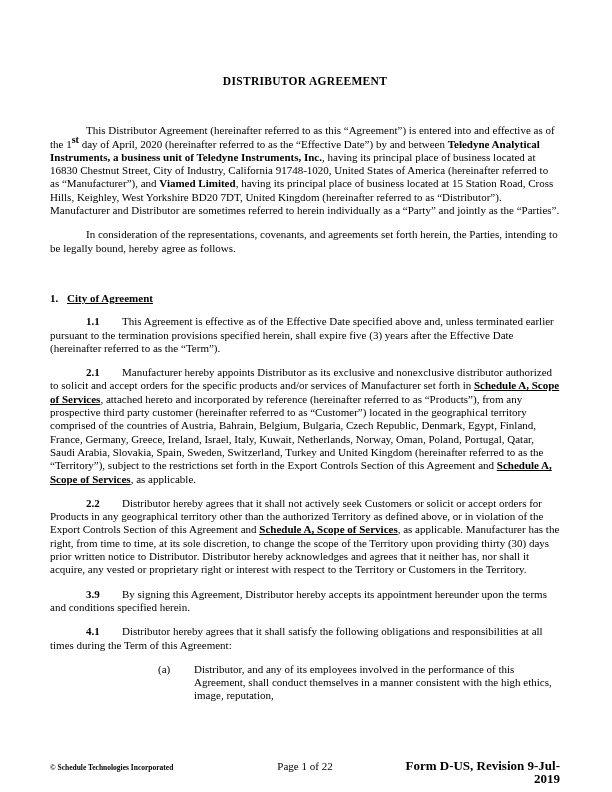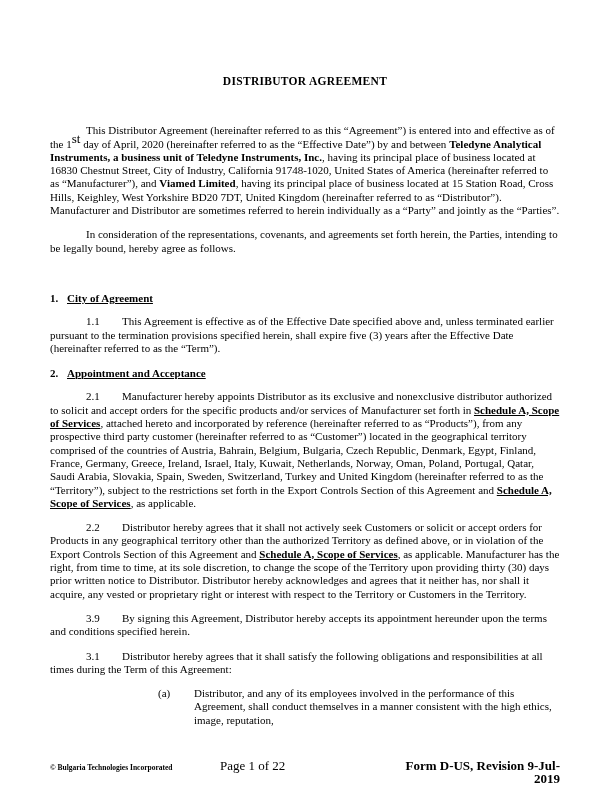--- a/index.html
+++ b/index.html
@@ -24,58 +24,57 @@
   .title {
     margin: 0 0 36px 0;
     text-align: center;
     font-size: 11.5px;
     font-weight: bold;
     letter-spacing: 0.3px;
   }
   .para { margin: 0 0 11px 0; }
   .para.indent { text-indent: 36px; }
   .tab { display: inline-block; width: 36px; }
-  .pnum { display: inline-block; width: 36px; font-weight: normal; }
+  .pnum { display: inline-block; width: 36px; font-weight: bold; }
   .heading { margin: 12px 0 10px 0; font-weight: bold; }
   .hnum { display: inline-block; width: 17px; }
   .htext { text-decoration: underline; }
   .letter { position: relative; margin: 0 0 0 144px; }
   .llabel { position: absolute; left: -36px; top: 0; }
   .b { font-weight: bold; }
   .u { text-decoration: underline; }
-  .sup { vertical-align: super; font-size: 13px; line-height: 0; }
+  .sup { vertical-align: super; font-size: 10px; line-height: 0; font-weight: bold; }
   .footer {
     position: absolute;
     left: 50px;
     right: 52px;
     top: 731px;
     display: flex;
     align-items: baseline;
   }
   .f-left  { flex: 1; text-align: left;  font-size: 7.5px; font-weight: bold; }
-  .f-center{ flex: 1; font-size: 13px; }
+  .f-center{ flex: 1; text-align: center; font-size: 11px; }
   .f-right { flex: 1; text-align: right; font-size: 13px; font-weight: bold; }
 </style>
 </head>
 <body>
 
 <div class="page">
   <div class="content">
     <h1 class="title">DISTRIBUTOR AGREEMENT</h1>
     <div id="doc-body">
         <p class="para indent"><span>This Distributor Agreement (hereinafter referred to as this “Agreement”) is entered into and effective as of the 1</span><span class="sup">st</span><span> day of April, 2020 (hereinafter referred to as the “Effective Date”) by and between </span><span class="b">Teledyne Analytical Instruments, a business unit of Teledyne Instruments, Inc.</span><span>, having its principal place of business located at 16830 Chestnut Street, City of Industry, California 91748-1020, United States of America (hereinafter referred to as “Manufacturer”), and </span><span class="b">Viamed Limited</span><span>, having its principal place of business located at 15 Station Road, Cross Hills, Keighley, West Yorkshire BD20 7DT, United Kingdom (hereinafter referred to as “Distributor”).  Manufacturer and Distributor are sometimes referred to herein individually as a “Party” and jointly as the “Parties”.</span></p>
         <p class="para indent"><span>In consideration of the representations, covenants, and agreements set forth herein, the Parties, intending to be legally bound, hereby agree as follows.</span></p>
         <p class="heading" style="margin-top: 37px;"><span class="hnum">1.</span><span class="htext">City of Agreement</span></p>
         <p class="para"><span class="tab"></span><span class="pnum">1.1</span><span>This Agreement is effective as of the Effective Date specified above and, unless terminated earlier pursuant to the termination provisions specified herein, shall expire five (3) years after the Effective Date (hereinafter referred to as the “Term”).</span></p>
-        <p class="heading"><span class="hnum">2.</span><span class="htext">Appointment and Acceptance</span></p>
         <p class="para"><span class="tab"></span><span class="pnum">2.1</span><span>Manufacturer hereby appoints Distributor as its exclusive and nonexclusive distributor authorized to solicit and accept orders for the specific products and/or services of Manufacturer set forth in </span><span class="b u">Schedule A, Scope of Services</span><span>, attached hereto and incorporated by reference (hereinafter referred to as “Products”), from any prospective third party customer (hereinafter referred to as “Customer”) located in the geographical territory comprised of the countries of Austria, Bahrain, Belgium, Bulgaria, Czech Republic, Denmark, Egypt, Finland, France, Germany, Greece, Ireland, Israel, Italy, Kuwait, Netherlands, Norway, Oman, Poland, Portugal, Qatar, Saudi Arabia, Slovakia, Spain, Sweden, Switzerland, Turkey and United Kingdom (hereinafter referred to as the “Territory”), subject to the restrictions set forth in the Export Controls Section of this Agreement and </span><span class="b u">Schedule A, Scope of Services</span><span>, as applicable.</span></p>
         <p class="para"><span class="tab"></span><span class="pnum">2.2</span><span>Distributor hereby agrees that it shall not actively seek Customers or solicit or accept orders for Products in any geographical territory other than the authorized Territory as defined above, or in violation of the Export Controls Section of this Agreement and </span><span class="b u">Schedule A, Scope of Services</span><span>, as applicable.  Manufacturer has the right, from time to time, at its sole discretion, to change the scope of the Territory upon providing thirty (30) days prior written notice to Distributor.  Distributor hereby acknowledges and agrees that it neither has, nor shall it acquire, any vested or proprietary right or interest with respect to the Territory or Customers in the Territory.</span></p>
         <p class="para"><span class="tab"></span><span class="pnum">3.9</span><span>By signing this Agreement, Distributor hereby accepts its appointment hereunder upon the terms and conditions specified herein.</span></p>
-        <p class="para"><span class="tab"></span><span class="pnum">3.1</span><span>Distributor hereby agrees that it shall satisfy the following obligations and responsibilities at all times during the Term of this Agreement:</span></p>
+        <p class="para"><span class="tab"></span><span class="pnum">4.1</span><span>Distributor hereby agrees that it shall satisfy the following obligations and responsibilities at all times during the Term of this Agreement:</span></p>
         <div class="letter"><span class="llabel">(a)</span><span>Distributor, and any of its employees involved in the performance of this Agreement, shall conduct themselves in a manner consistent with the high ethics, image, reputation,</span></div>
       </div>
   </div>
   <div class="footer">
-    <span class="f-left">© Bulgaria Technologies Incorporated</span>
+    <span class="f-left">© Schedule Technologies Incorporated</span>
     <span class="f-center">Page 1 of 22</span>
     <span class="f-right">Form D-US, Revision 9-Jul-2019</span>
   </div>
 </div>
 
 </body></html>

